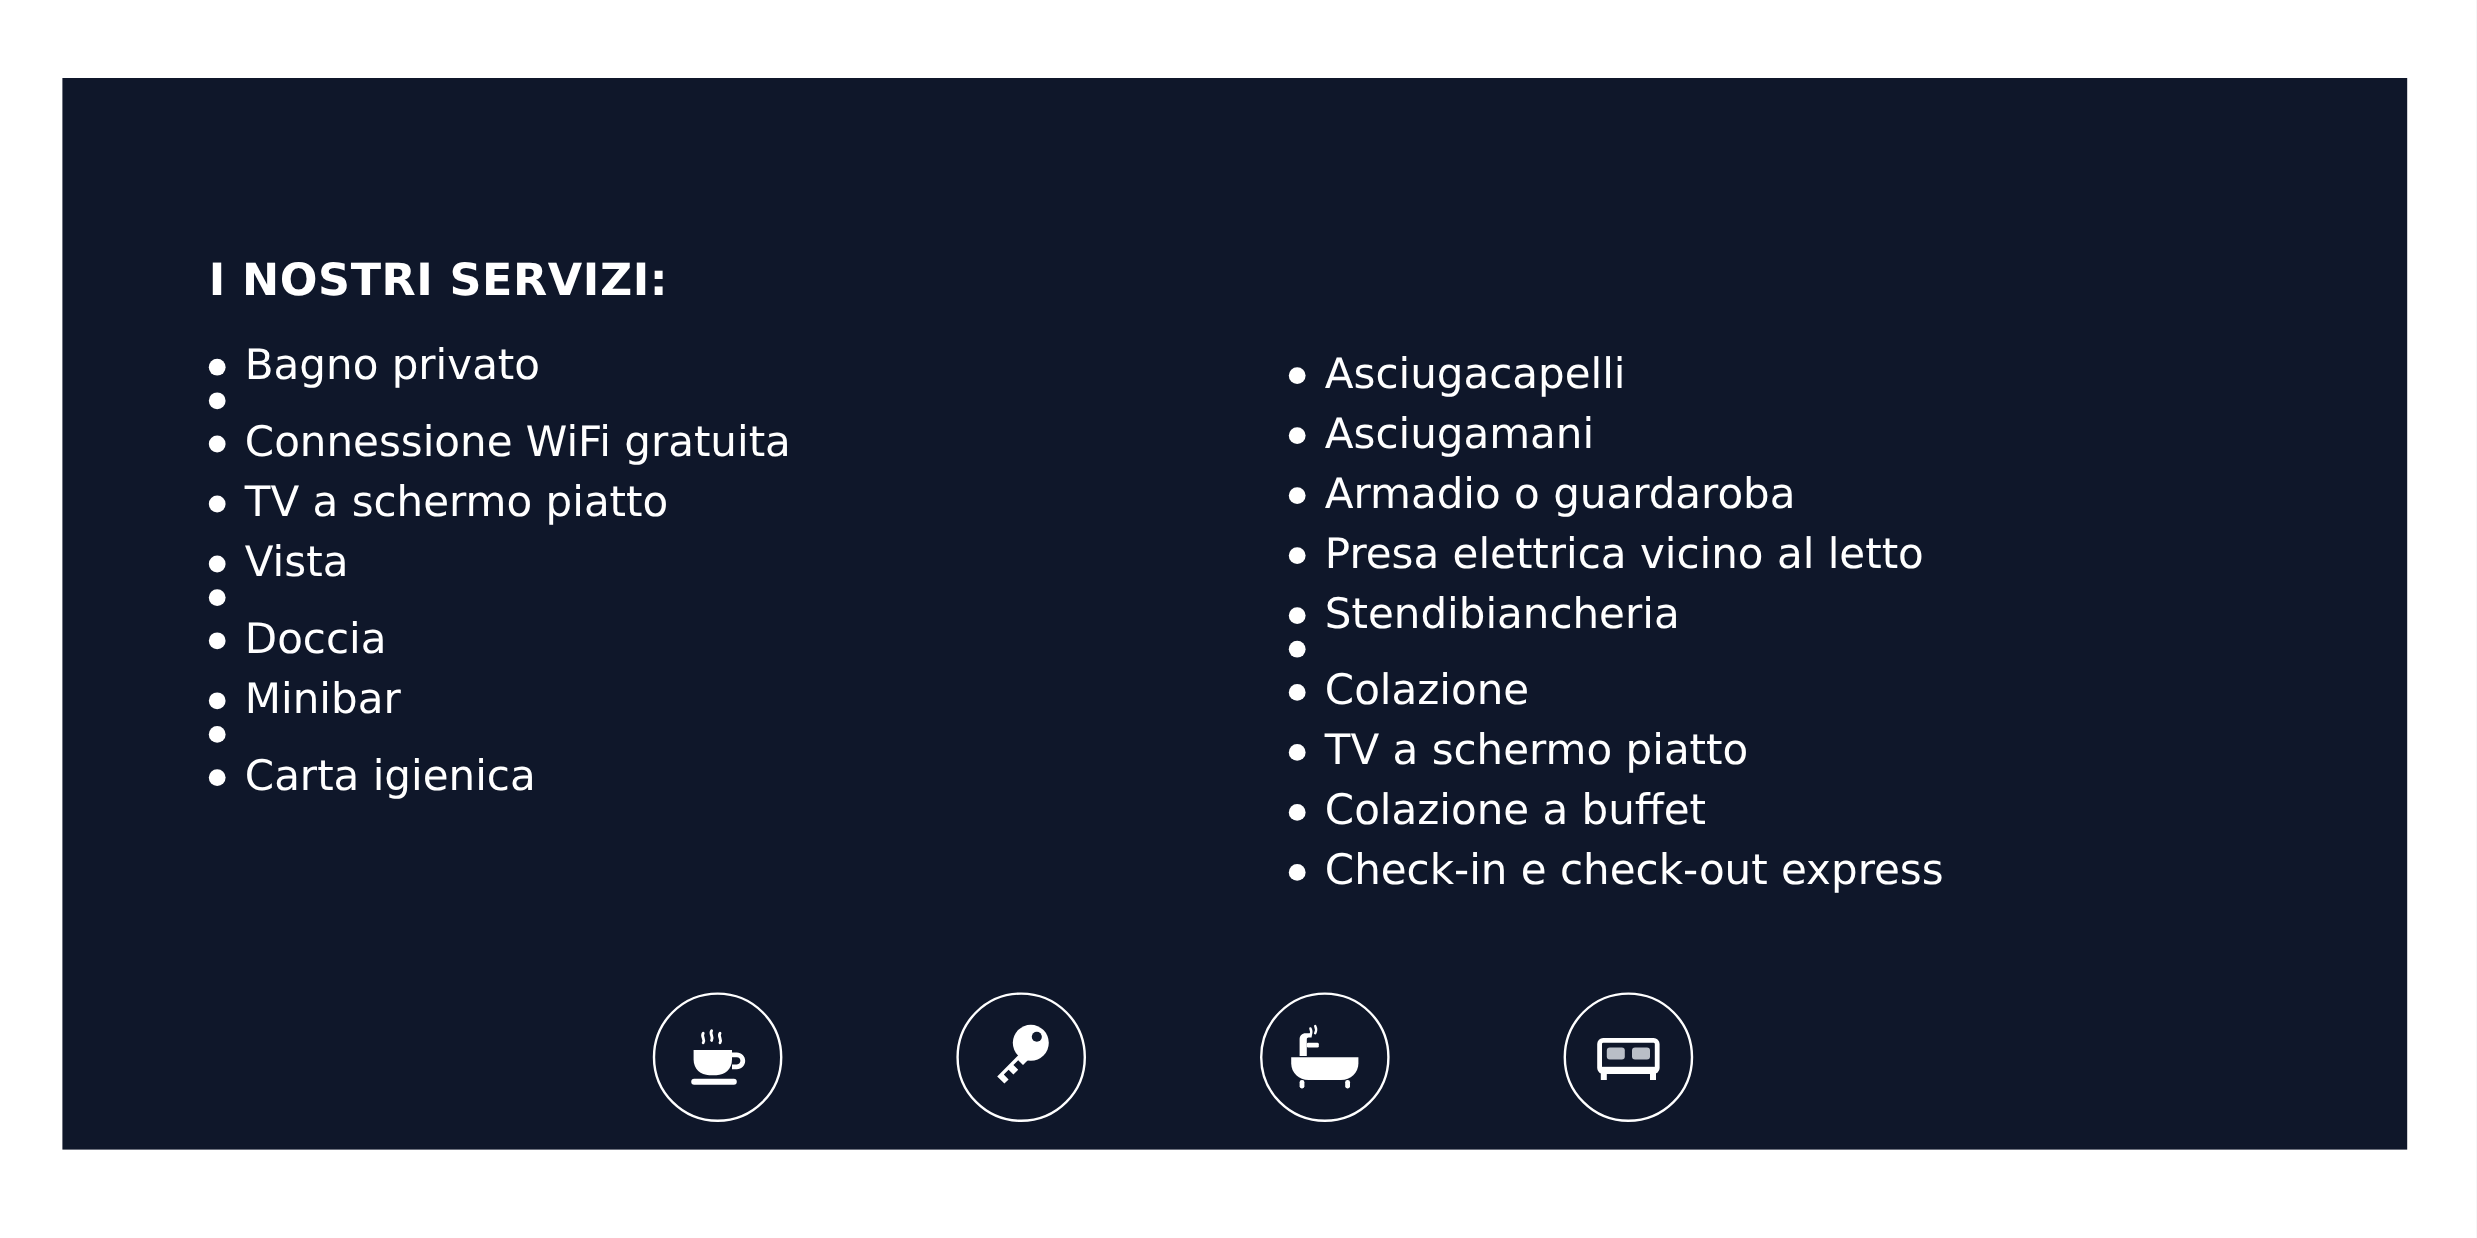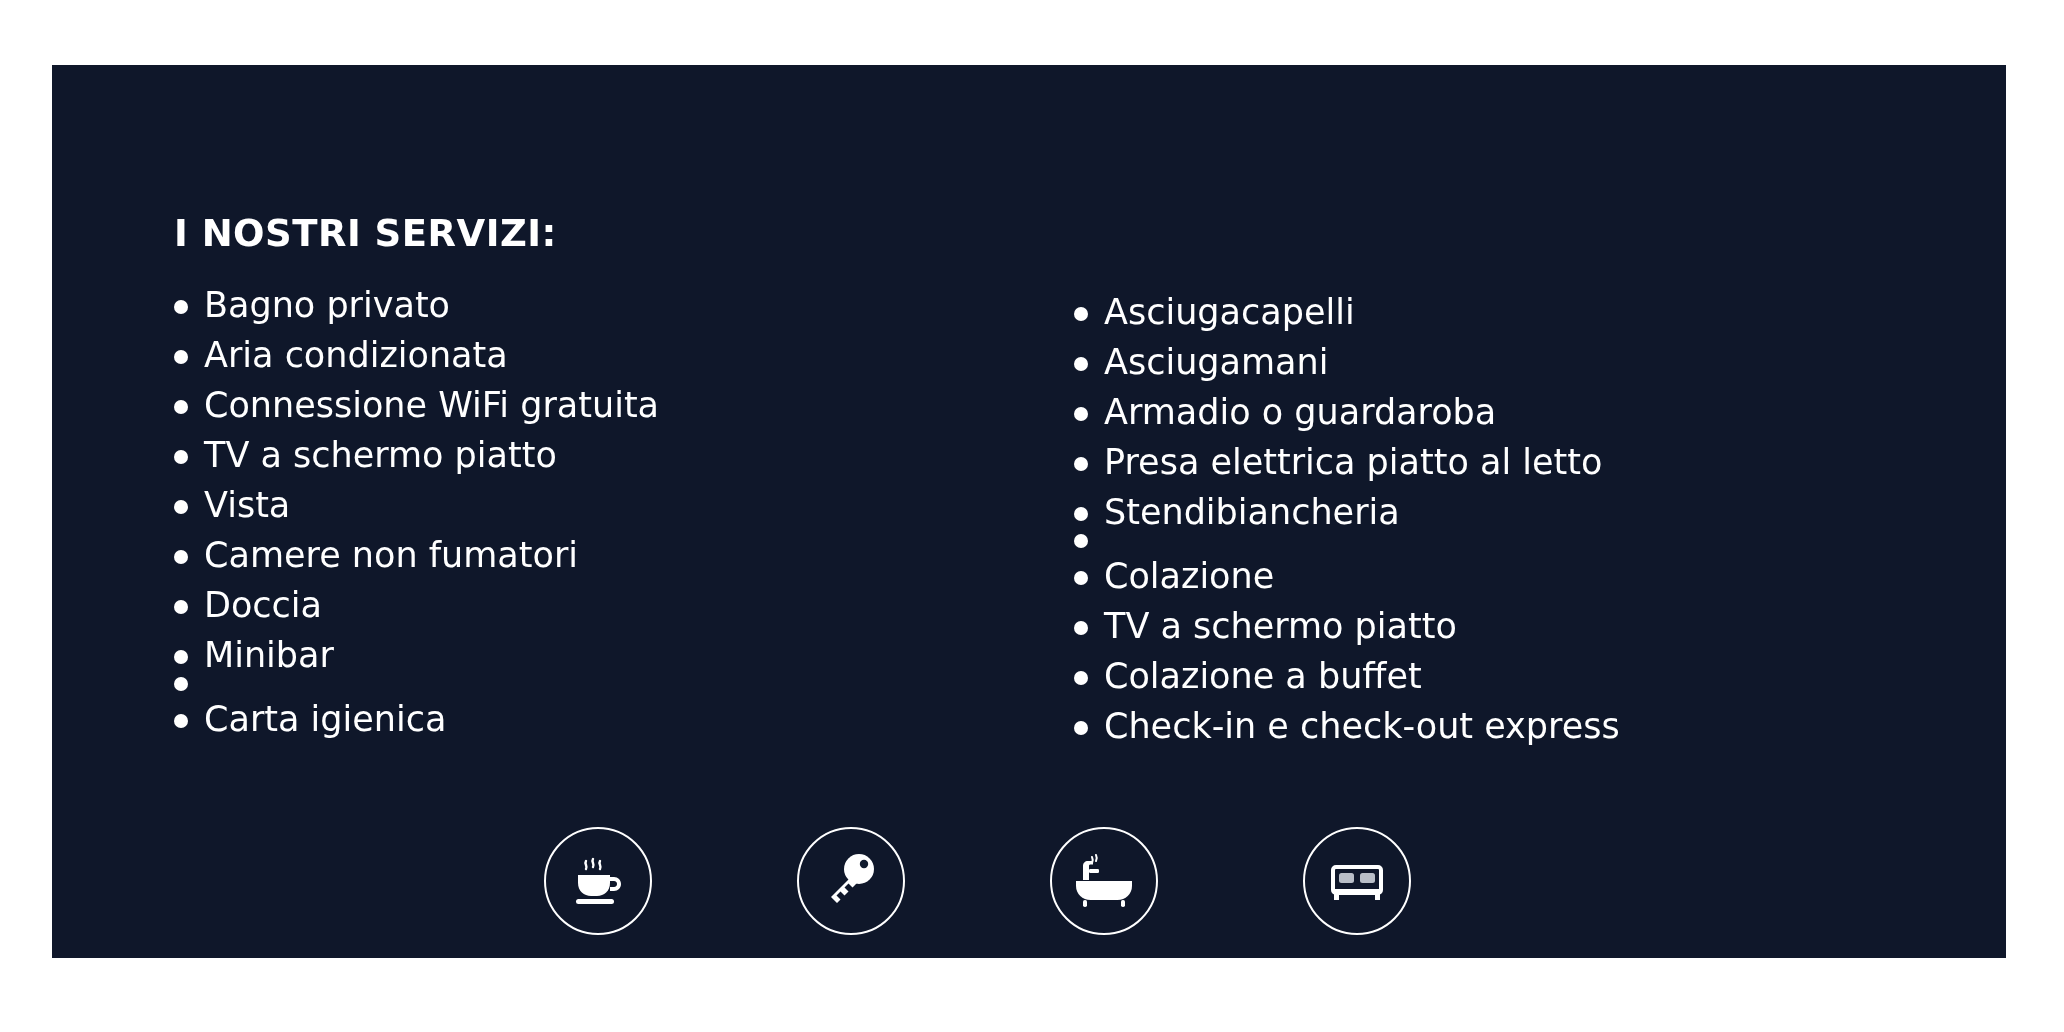--- a/index.html
+++ b/index.html
@@ -98,37 +98,35 @@
 
   <div class="columns">
 
     <div class="col col-left">
       <div class="svc-item">
         <span class="bullet"></span>
         <span>Bagno privato</span>
       </div>
       <div class="svc-item">
         <span class="bullet"></span>
-        <span>Aria condizionata</span>
       </div>
       <div class="svc-item">
         <span class="bullet"></span>
         <span>Connessione WiFi gratuita</span>
       </div>
       <div class="svc-item">
         <span class="bullet"></span>
         <span>TV a schermo piatto</span>
       </div>
       <div class="svc-item">
         <span class="bullet"></span>
         <span>Vista</span>
       </div>
       <div class="svc-item">
         <span class="bullet"></span>
-        <span>Camere non fumatori</span>
       </div>
       <div class="svc-item">
         <span class="bullet"></span>
         <span>Doccia</span>
       </div>
       <div class="svc-item">
         <span class="bullet"></span>
         <span>Minibar</span>
       </div>
       <div class="svc-item">
@@ -148,21 +146,21 @@
       <div class="svc-item">
         <span class="bullet"></span>
         <span>Asciugamani</span>
       </div>
       <div class="svc-item">
         <span class="bullet"></span>
         <span>Armadio o guardaroba</span>
       </div>
       <div class="svc-item">
         <span class="bullet"></span>
-        <span>Presa elettrica piatto al letto</span>
+        <span>Presa elettrica vicino al letto</span>
       </div>
       <div class="svc-item">
         <span class="bullet"></span>
         <span>Stendibiancheria</span>
       </div>
       <div class="svc-item">
         <span class="bullet"></span>
       </div>
       <div class="svc-item">
         <span class="bullet"></span>

